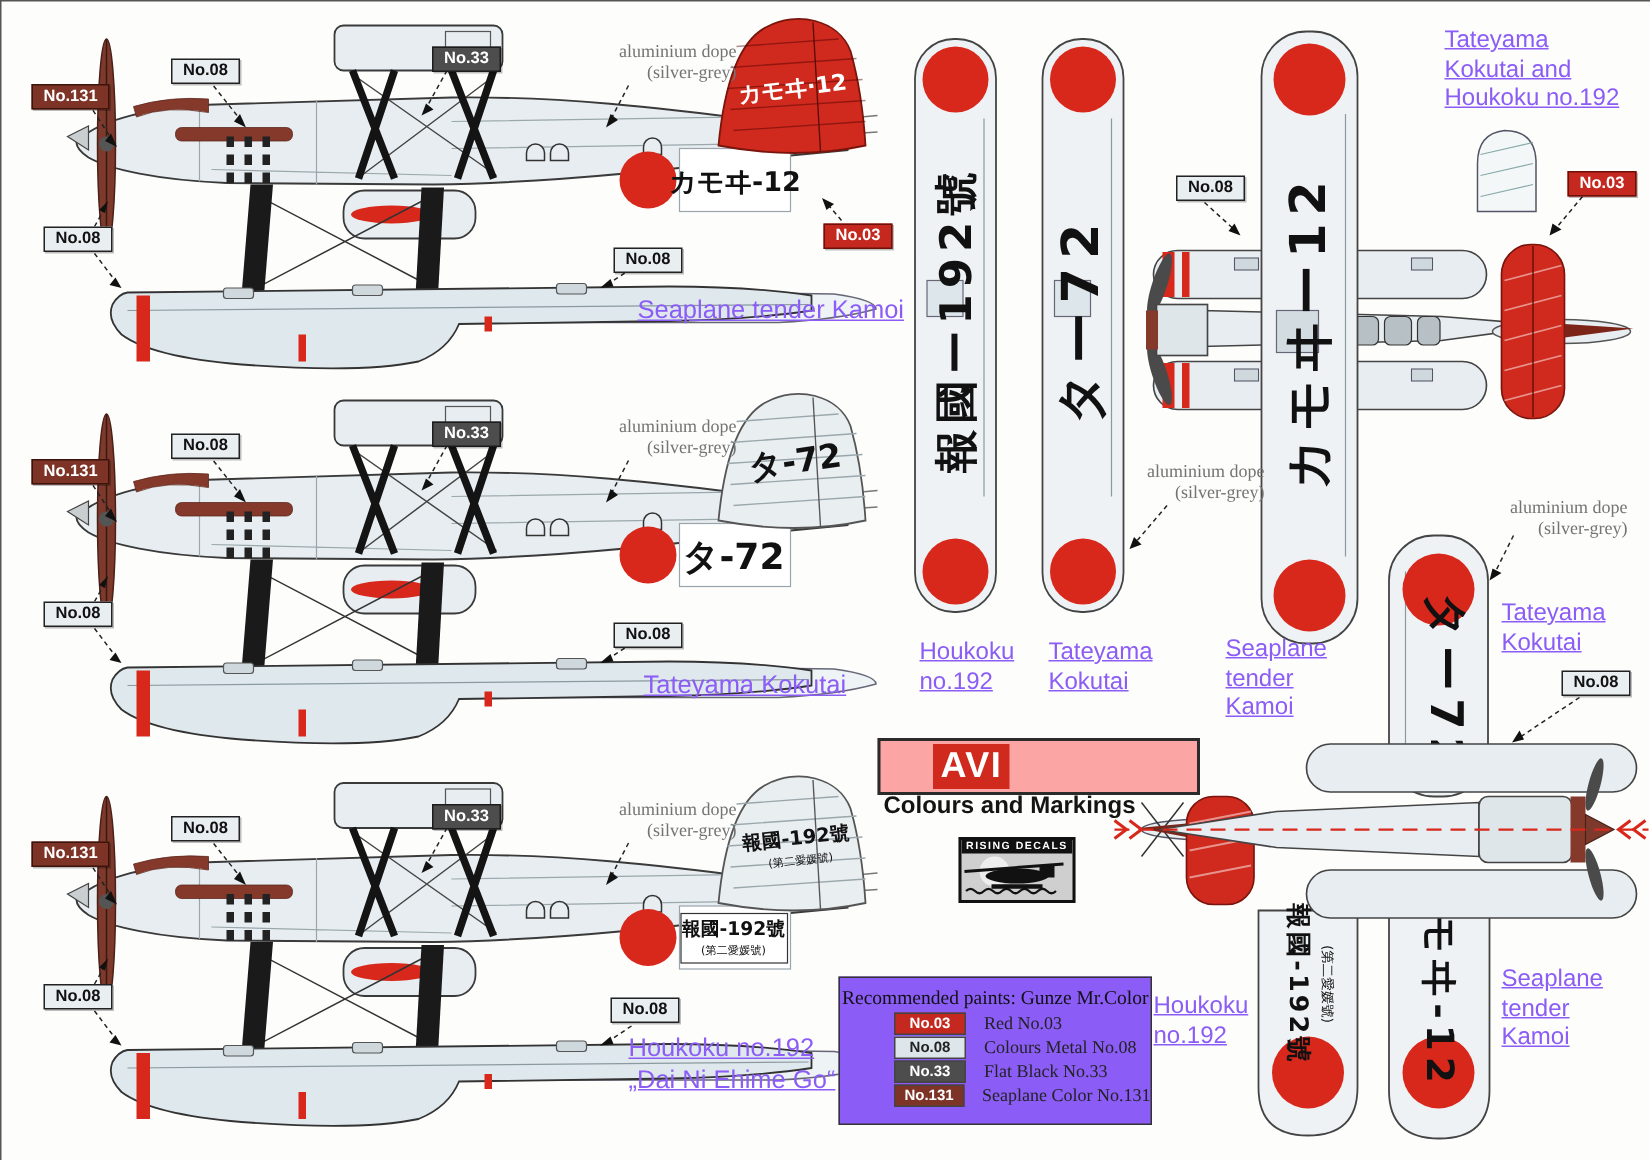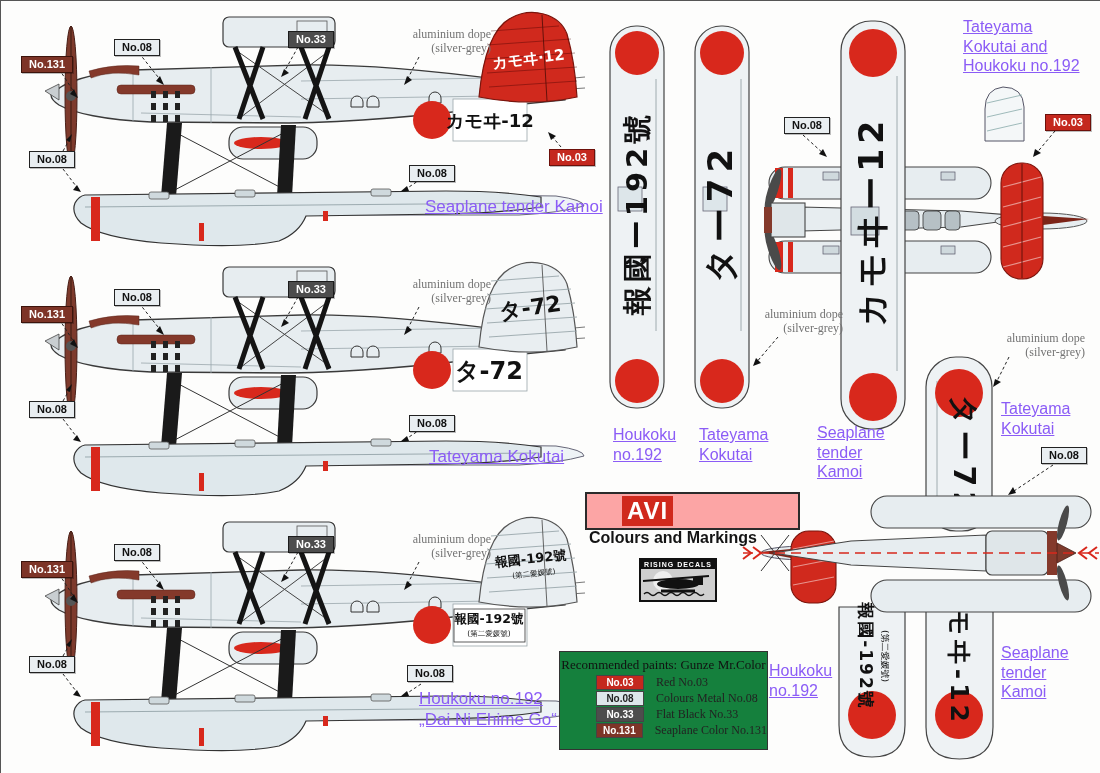--- a/index.html
+++ b/index.html
@@ -23,21 +23,21 @@
   .avibox .avi{background:#d0291d;color:#fff;font:bold 24px/30px "Liberation Sans",sans-serif;
                padding:0 5px;letter-spacing:1px;}
   .avibox .models{color:#111;font:bold 24px/30px "Liberation Sans",sans-serif;
                   padding:0 4px;letter-spacing:2px;}
   .avisub{position:absolute;left:584px;top:528px;width:176px;text-align:center;
           font:bold 16px "Liberation Sans",sans-serif;color:#141414;}
   .rising{position:absolute;left:638px;top:557px;width:74px;height:40px;border:2px solid #111;
           background:#cfcfcf;overflow:hidden;}
   .rising .band{background:#111;color:#fff;font:bold 7px/9px "Liberation Sans",sans-serif;
                 text-align:center;letter-spacing:1px;}
-  .paints{position:absolute;left:558px;top:650px;width:207px;height:97px;background:#15803d;
+  .paints{position:absolute;left:558px;top:650px;width:207px;height:97px;background:#8b5cf6;
           border:1.5px solid #333;}
   .paints .ttl{font:13px "Liberation Serif",serif;color:#111;text-align:center;margin-top:5px;}
   .paints .row{display:flex;align-items:center;margin:2px 0 0 36px;height:14px;}
   .paints .sw{width:46px;height:13px;border:1px solid #444;font:bold 10px/13px "Liberation Sans",sans-serif;
               text-align:center;margin-right:12px;}
   .paints .nm{font:12px "Liberation Serif",serif;color:#222;white-space:nowrap;}
   .sw03{background:#c4281e;color:#fff;} .sw08{background:#dde6ea;color:#222;}
   .sw33{background:#4d4d4d;color:#fff;} .sw131{background:#7d3427;color:#fff;}
   svg text{font-family:"DejaVu Sans","Liberation Sans",sans-serif;}
 </style>

